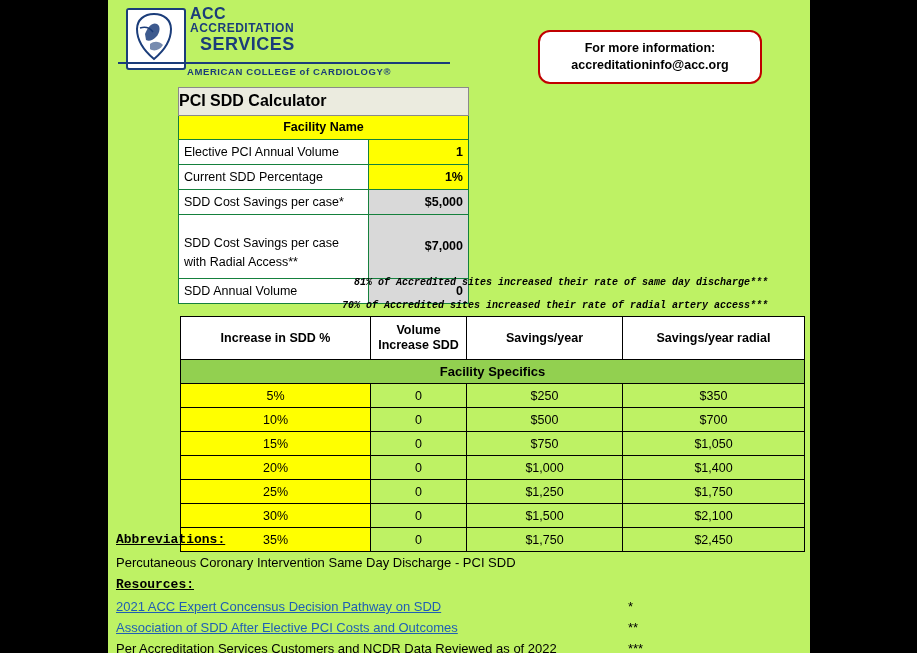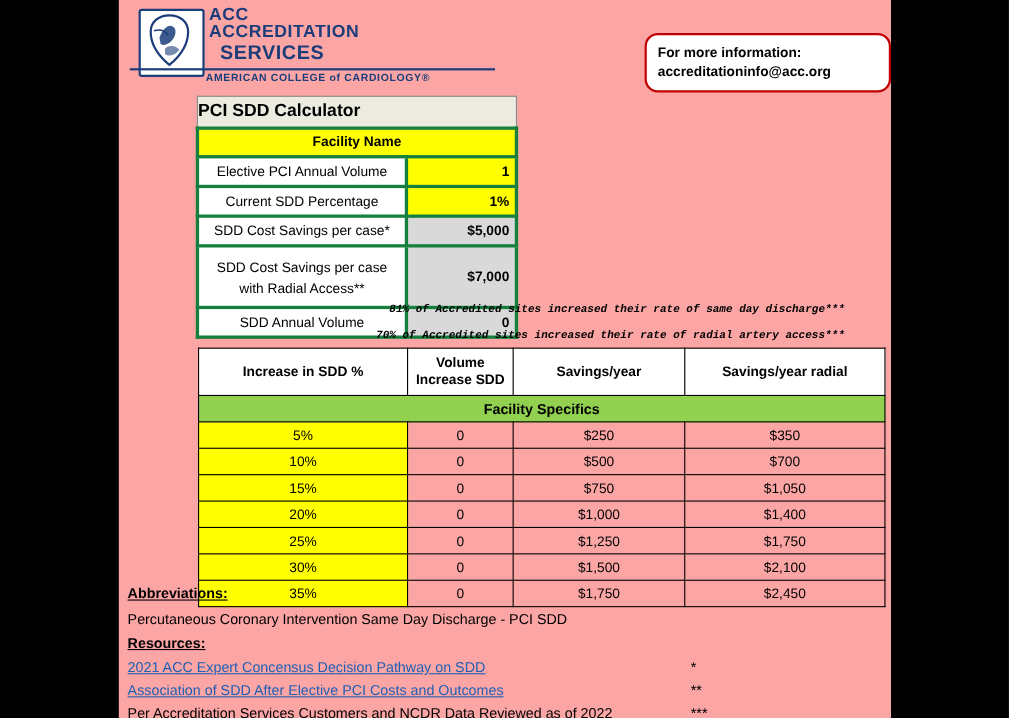--- a/index.html
+++ b/index.html
@@ -12,21 +12,21 @@
     height: 653px;
     overflow: hidden;
     font-family: "Liberation Sans", sans-serif;
   }
   #page {
     position: absolute;
     left: 108px;
     top: 0;
     width: 702px;
     height: 653px;
-    background: #fca5a5;
+    background: #bef264;
   }
 
   
   .logo-block {
     position: absolute;
     left: 10px;
     top: 6px;
     width: 340px;
     height: 68px;
   }
@@ -48,21 +48,21 @@
     top: 0px;
     width: 260px;
   }
   .logo-l1, .logo-l2, .logo-l3 {
     color: #1b3d7a;
     font-weight: bold;
     letter-spacing: 0.5px;
     line-height: 1.02;
   }
   .logo-l1 { font-size: 16px; }
-  .logo-l2 { font-size: 16px; }
+  .logo-l2 { font-size: 12px; }
   .logo-l3 { font-size: 18px; margin-left: 10px; }
   .logo-rule {
     position: absolute;
     left: 0px;
     top: 56px;
     width: 332px;
     height: 2px;
     background: #1b3d7a;
   }
   .logo-sub {
@@ -79,72 +79,72 @@
 
   
   .callout {
     position: absolute;
     left: 430px;
     top: 30px;
     width: 200px;
     padding: 8px 10px;
     border: 2px solid #c00000;
     border-radius: 12px;
+    text-align: center;
     background: #ffffff;
-    margin-left: 48px;
   }
   .callout div {
     font-size: 12.5px;
     font-weight: bold;
     color: #000000;
     line-height: 1.35;
   }
 
   
   .calc {
     position: absolute;
     left: 70px;
     top: 87px;
     width: 290px;
     border-collapse: collapse;
     table-layout: fixed;
   }
   .calc td {
-    border: 3px solid #15803d;
+    border: 1px solid #15803d;
     font-size: 12.5px;
     padding: 3px 5px;
     height: 18px;
   }
   .calc .title-row td {
     background: #ebebdf;
     text-align: left;
     font-weight: bold;
     font-size: 16px;
     padding: 4px 0 5px 0;
     border: 1px solid #8a8a8a;
   }
   .calc .facility-row td {
     background: #ffff00;
     text-align: center;
     font-weight: bold;
     font-size: 12.5px;
     padding: 2px 0 3px 0;
   }
-  .calc .lbl { text-align: center; background: #ffffff; }
+  .calc .lbl { text-align: left; background: #ffffff; }
   .calc .val-yellow {
     background: #ffff00;
     text-align: right;
     font-weight: bold;
   }
   .calc .val-grey {
     background: #d9d9d9;
     text-align: right;
     font-weight: bold;
   }
-  .calc .two-line { line-height: 1.55; padding-top: 9px; padding-bottom: 5px; margin-left: 36px; }
+  .calc .two-line { line-height: 1.55; padding-top: 19px; padding-bottom: 5px; margin-left: 36px; }
 
   
   .note {
     position: absolute;
     font-style: italic;
     font-weight: bold;
     font-size: 10px;
     color: #000000;
     text-align: right;
     width: 560px;
@@ -192,20 +192,21 @@
   .foot {
     position: absolute;
     left: 8px;
     font-size: 13px;
     color: #000000;
     white-space: nowrap;
   }
   .foot.bold-ul {
     font-weight: bold;
     text-decoration: underline;
+    font-family: Liberation Mono, monospace;
   }
   .link {
     color: #1f5fb4;
     text-decoration: underline;
   }
   .star {
     position: absolute;
     left: 520px;
     font-size: 13px;
     color: #000000;

